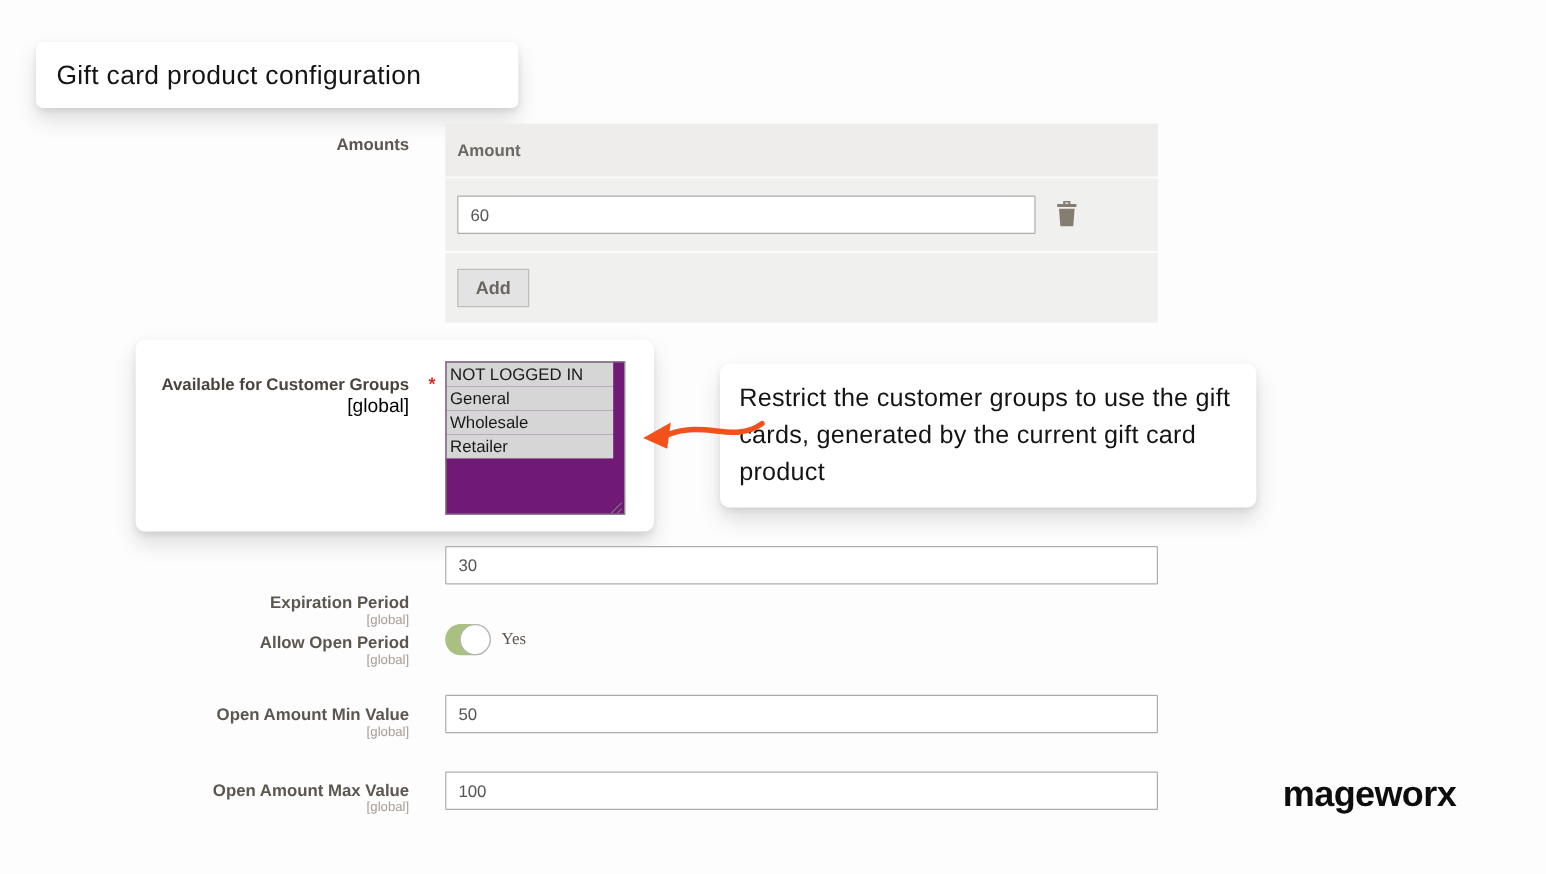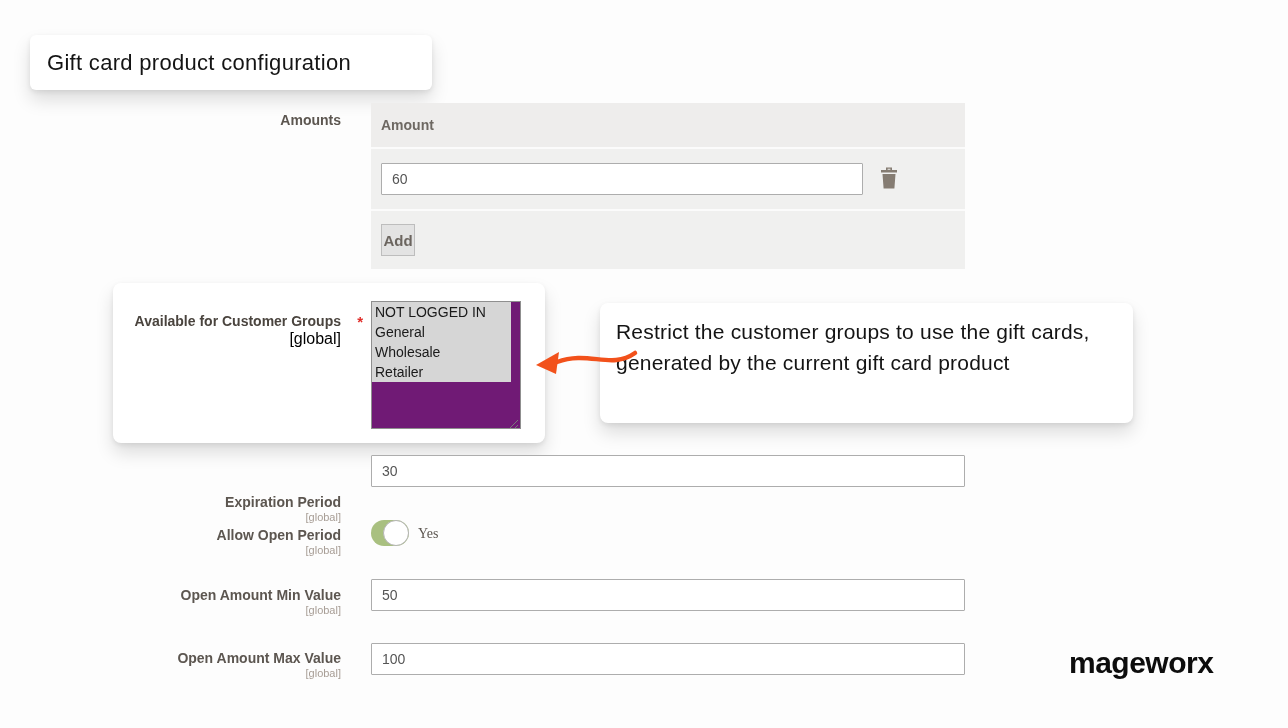--- a/index.html
+++ b/index.html
@@ -21,21 +21,21 @@
   .title-card {
     left: 30px; top: 35px; width: 402px; height: 55px;
     border-radius: 6px;
     display: flex; align-items: center;
     padding-left: 17px;
     font-size: 22px; font-weight: 500; letter-spacing: 0.3px;
     color: #141414;
     text-align: center;
   }
   .callout-card {
-    left: 600px; top: 303px; width: 533px; height: 120px;
+    left: 600px; top: 303px; width: 447px; height: 120px;
     padding: 13px 18px 0 16px;
     font-size: 21px; line-height: 31px; font-weight: 500;
     letter-spacing: 0.2px; color: #141414;
   }
 
   
   .field-label {
     position: absolute;
     left: 100px; width: 241px;
     text-align: right;
@@ -92,21 +92,21 @@
     height: 58px;
     display: flex; align-items: center;
     padding-left: 10px;
   }
   .add-btn {
     background: #e3e3e3;
     border: 1px solid #bdbdbd;
     color: #6b655f;
     font-family: "Liberation Sans", sans-serif;
     font-size: 15px; font-weight: 600;
-    width: 34px; height: 32px;
+    width: 60px; height: 32px;
     cursor: pointer;
   }
 
   
   .groups-card { left: 113px; top: 283px; width: 432px; height: 160px; }
   .groups-label {
     position: absolute; left: 10px; top: 29px; width: 218px;
     text-align: right;
   }
   .groups-label .lbl {

